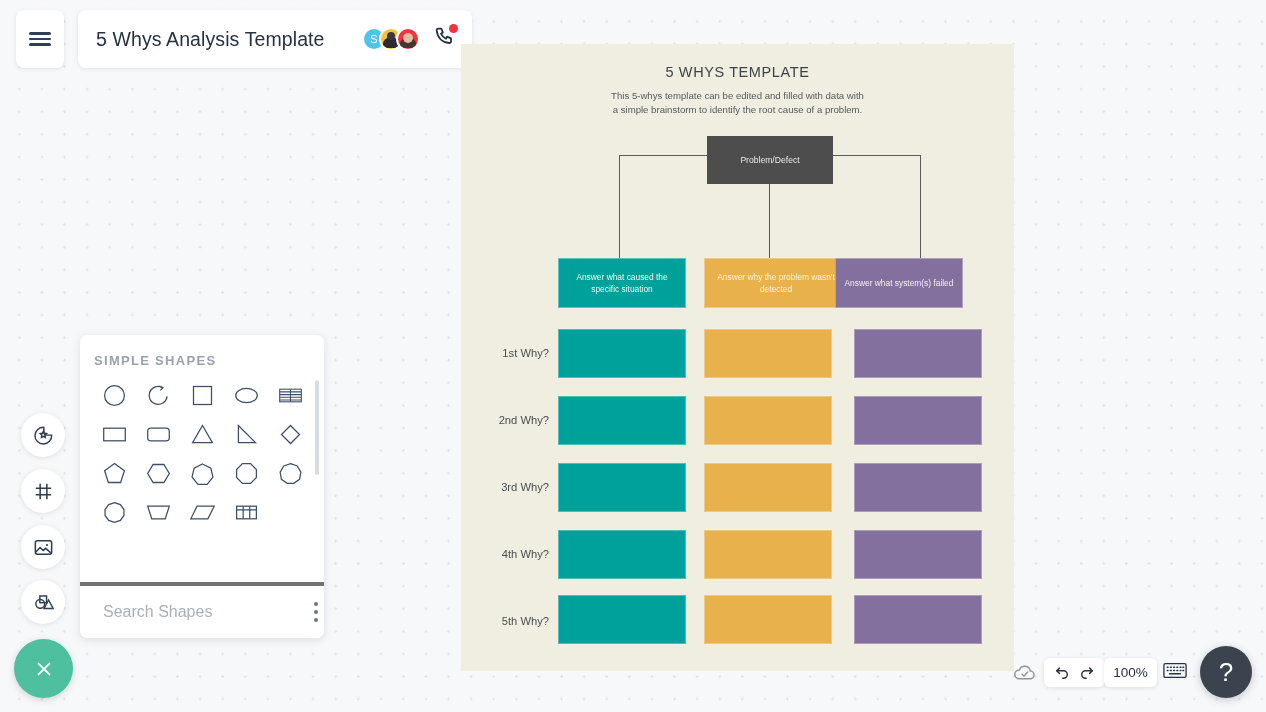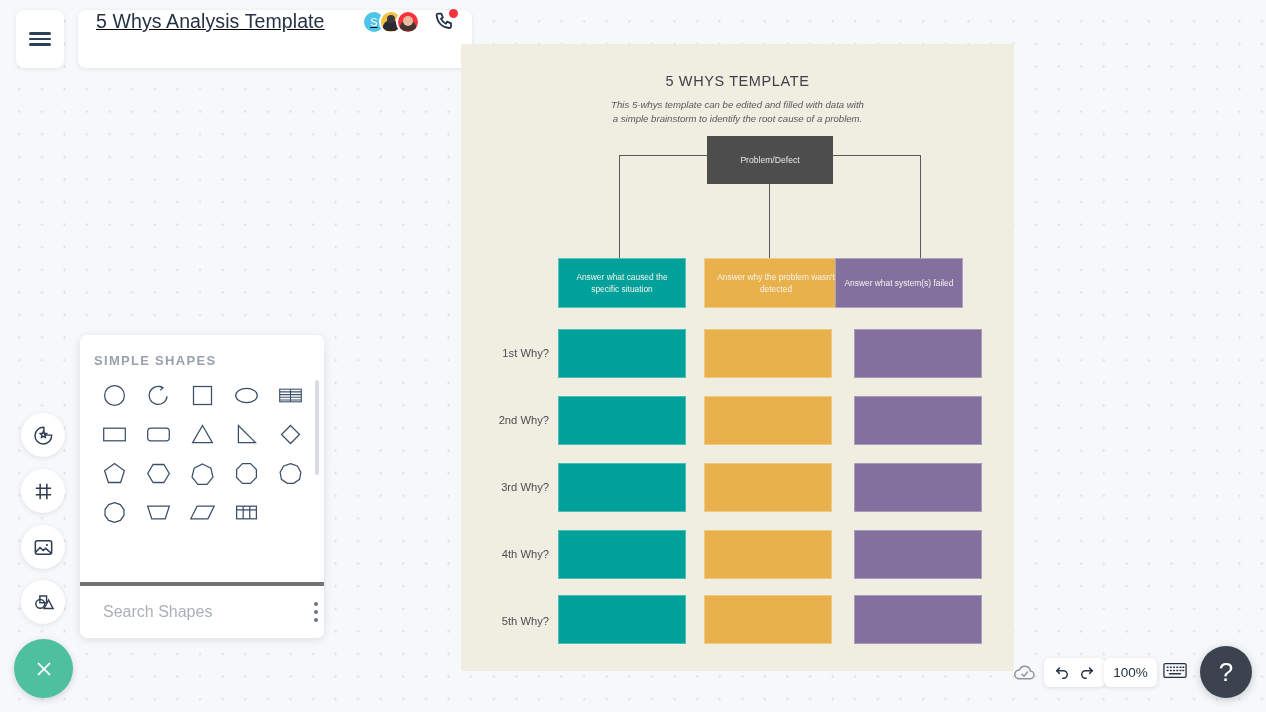--- a/index.html
+++ b/index.html
@@ -27,21 +27,21 @@
   }
   #hamburger-card .bar {
     display:block; width: 22px; height: 2.4px; background: #2e4057;
     border-radius: 2px; margin: 3.1px 0;
   }
   #title-card {
     position: absolute; left: 78px; top: 10px;
     width: 394px; height: 58px;
     background: #fff; border-radius: 8px;
     box-shadow: 0 1px 4px rgba(40,50,70,.10);
-    display: flex; align-items: flex-start; text-decoration: underline;
+    display: flex; align-items: center;
   }
   #doc-title {
     font-size: 19.5px; color: #253243; margin-left: 18px;
     letter-spacing: .1px; white-space: nowrap; flex: 1;
   }
   .avatars { display: flex; align-items: center; }
   .avatar {
     width: 24px; height: 24px; border-radius: 50%;
     border: 2px solid #fff; margin-left: -7px;
     display: flex; align-items: center; justify-content: center;
@@ -134,26 +134,26 @@
   #panel-more { display:flex; flex-direction:column; gap:4px; cursor:pointer; padding:4px; }
   #panel-more i { width:4px; height:4px; border-radius:50%; background:#6c7480; display:block; }
 
   
   #document {
     position: absolute; left: 461px; top: 44px;
     width: 553px; height: 627px;
     background: #f0ede1;
   }
   #doc-heading {
-    text-align: center; margin-top: 29px;
+    text-align: center; margin-top: 20px;
     font-size: 14.5px; color: #3f4248; letter-spacing: .6px;
   }
   #doc-sub {
     text-align: center; margin-top: 9px;
-    font-size: 9.6px; line-height: 14px; color: #56585e; font-style: italic;
+    font-size: 9.6px; line-height: 14px; color: #56585e;
   }
   #problem-box {
     position: absolute; left: 246px; top: 92px;
     width: 126px; height: 48px; background: #4d4d4d;
     display: flex; align-items: center; justify-content: center;
   }
   #problem-box span { color: #eceae3; font-size: 8.6px; }
   .connector { position: absolute; background: #5a5a5a; }
 
   .col-head {

